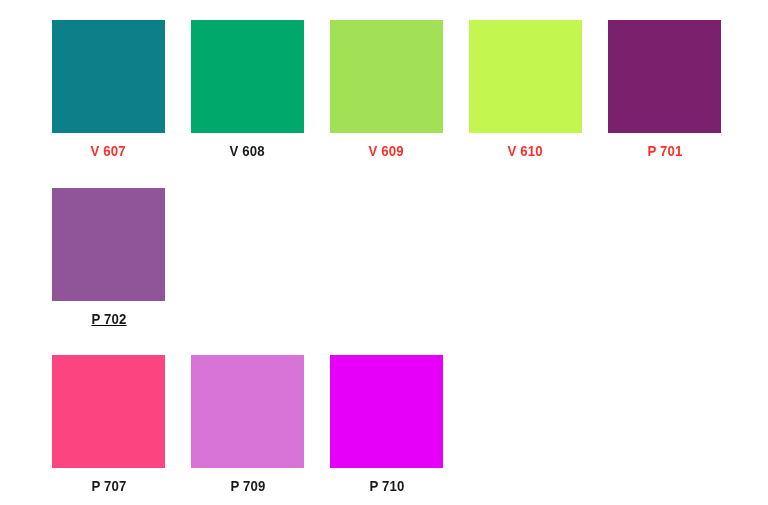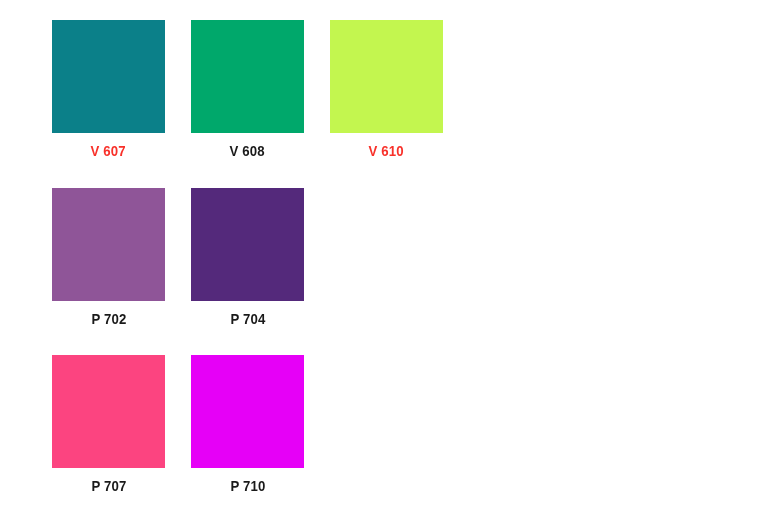--- a/index.html
+++ b/index.html
@@ -21,21 +21,21 @@
     box-sizing: border-box;
   }
   .swatch-row {
     display: flex;
     justify-content: flex-start;
     align-items: flex-start;
     padding-left: 52px;
     box-sizing: border-box;
   }
   .swatch-row.row-1 { padding-top: 20px; }
-  .swatch-row.row-2 { padding-top: 28px; }
+  .swatch-row.row-2 { padding-top: 28px; text-decoration: underline; }
   .swatch-row.row-3 { padding-top: 27px; }
 
   .swatch-cell {
     width: 113px;
     margin-right: 26px;
     display: flex;
     flex-direction: column;
     align-items: center;
   }
   .swatch-chip {
@@ -63,40 +63,48 @@
   <div class="swatch-row row-1">
     <div class="swatch-cell">
       <span class="swatch-chip" style="background-color: rgb(11, 128, 137);"></span>
       <span class="swatch-label" style="color: rgb(248, 49, 42);">V 607</span>
     </div>
     <div class="swatch-cell">
       <span class="swatch-chip" style="background-color: rgb(0, 168, 107);"></span>
       <span class="swatch-label" style="color: rgb(26, 26, 26);">V 608</span>
     </div>
     <div class="swatch-cell">
+      <span class="swatch-chip" style="background-color: rgb(162, 224, 85);"></span>
+      <span class="swatch-label" style="color: rgb(248, 49, 42);">V 609</span>
+    </div>
+    <div class="swatch-cell">
       <span class="swatch-chip" style="background-color: rgb(195, 246, 79);"></span>
       <span class="swatch-label" style="color: rgb(248, 49, 42);">V 610</span>
+    </div>
+    <div class="swatch-cell">
+      <span class="swatch-chip" style="background-color: rgb(123, 32, 108);"></span>
+      <span class="swatch-label" style="color: rgb(248, 49, 42);">P 701</span>
     </div>
   </div>
 
   <div class="swatch-row row-2">
     <div class="swatch-cell">
       <span class="swatch-chip" style="background-color: rgb(143, 85, 152);"></span>
       <span class="swatch-label" style="color: rgb(26, 26, 26);">P 702</span>
     </div>
-    <div class="swatch-cell">
-      <span class="swatch-chip" style="background-color: rgb(84, 41, 123);"></span>
-      <span class="swatch-label" style="color: rgb(26, 26, 26);">P 704</span>
-    </div>
   </div>
 
   <div class="swatch-row row-3">
     <div class="swatch-cell">
       <span class="swatch-chip" style="background-color: rgb(252, 68, 128);"></span>
       <span class="swatch-label" style="color: rgb(26, 26, 26);">P 707</span>
+    </div>
+    <div class="swatch-cell">
+      <span class="swatch-chip" style="background-color: rgb(216, 115, 216);"></span>
+      <span class="swatch-label" style="color: rgb(26, 26, 26);">P 709</span>
     </div>
     <div class="swatch-cell">
       <span class="swatch-chip" style="background-color: rgb(230, 0, 247);"></span>
       <span class="swatch-label" style="color: rgb(26, 26, 26);">P 710</span>
     </div>
   </div>
 
 </div>
 
 </body></html>

